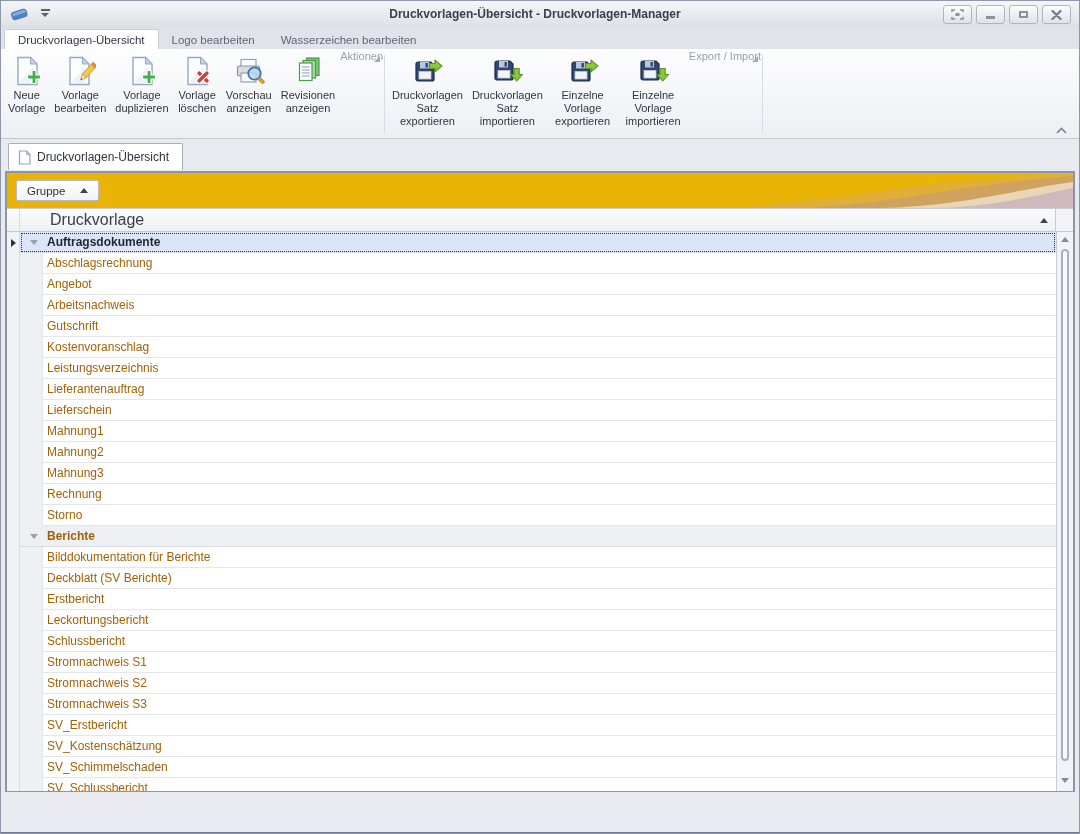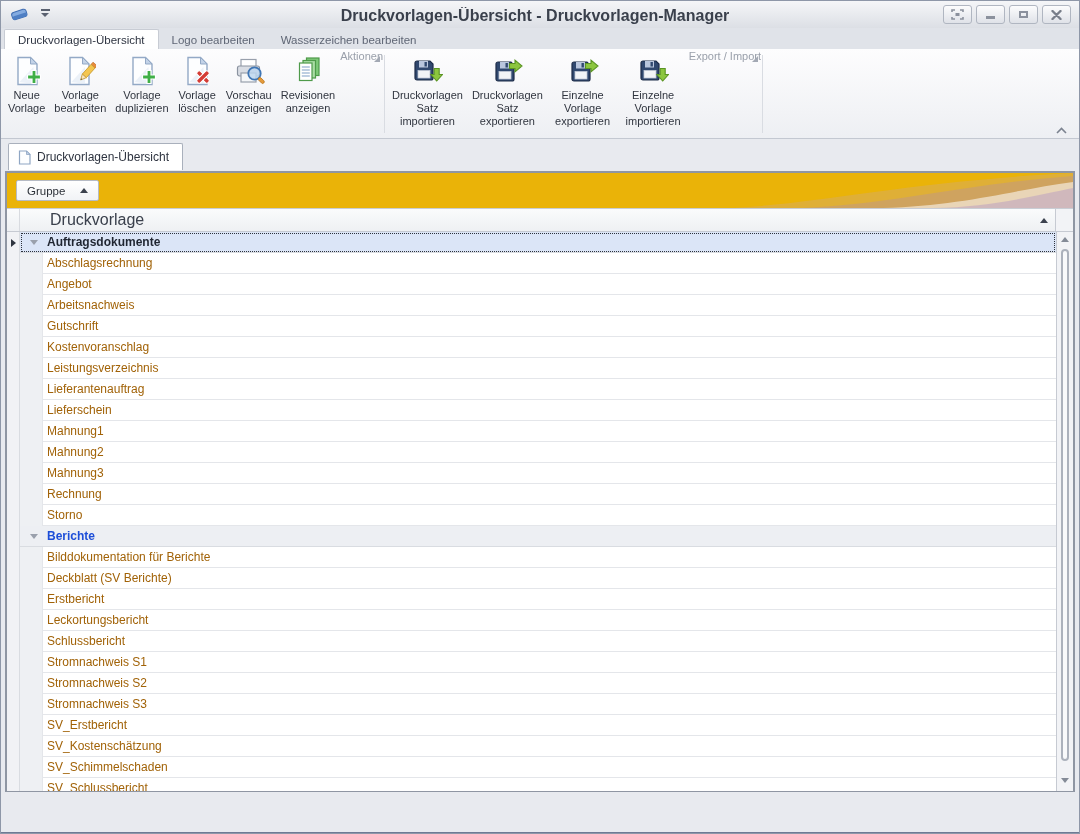--- a/index.html
+++ b/index.html
@@ -5,21 +5,21 @@
   html,body{margin:0;padding:0;}
   body{width:1080px;height:834px;font-family:"Liberation Sans",sans-serif;background:#c9cdd6;overflow:hidden;}
   .window{position:relative;width:1078px;height:832px;border:1px solid #8e97a8;background:#e8eaef;overflow:hidden;}
 
   
   .titlebar{position:absolute;top:0;left:0;right:0;height:27px;background:linear-gradient(#f5f6f8,#dcdfe5);border-bottom:1px solid #c7cbd3;}
   .app-icon{position:absolute;left:8px;top:5px;width:22px;height:17px;}
   .qat-drop{position:absolute;left:38px;top:8px;width:12px;height:10px;cursor:default;}
   .qat-drop .bar{display:block;width:9px;height:2px;background:#5a6170;margin:0 auto 2px auto;}
   .qat-drop .tri{display:block;width:0;height:0;margin:0 auto;border-left:4px solid transparent;border-right:4px solid transparent;border-top:4px solid #5a6170;}
-  .title{position:absolute;left:120px;right:130px;top:6px;text-align:center;font-size:16px;color:#3a404c;white-space:nowrap;overflow:hidden;}
+  .title{position:absolute;left:120px;right:130px;top:6px;text-align:center;font-size:12px;color:#3a404c;white-space:nowrap;overflow:hidden;}
   .title .t1{font-weight:bold;}
   .title .sep{font-weight:bold;white-space:pre;}
   .title .t2{font-weight:bold;}
   .winbtns{position:absolute;right:8px;top:4px;display:flex;gap:4px;}
   .winbtn{width:27px;height:17px;border:1px solid #b0b6c1;border-radius:3px;background:linear-gradient(#fcfcfd,#dfe2e8);display:flex;align-items:center;justify-content:center;}
   .wb-min .g{width:9px;height:3px;background:#8b919d;margin-top:6px;}
   .wb-max .g{width:9px;height:7px;border:2px solid #8b919d;box-sizing:border-box;}
 
   
   .ribbon-tabs{position:absolute;top:27px;left:0;right:0;height:21px;background:#e0e3e9;padding-left:3px;display:flex;align-items:flex-end;}
@@ -58,21 +58,21 @@
   .ch-label{flex:1;display:flex;align-items:center;padding-left:30px;font-size:16px;color:#3a404c;}
   .ch-sort{width:22px;display:flex;align-items:center;justify-content:center;flex:none;}
   .ch-sbcap{width:17px;border-left:1px solid #c6cad2;flex:none;background:#f2f3f6;}
 
   .grid-body{position:relative;height:559px;display:flex;overflow:hidden;}
   .rows{flex:1;background:#fff;overflow:hidden;}
   .grid-row{height:21px;display:flex;box-sizing:border-box;}
   .rowind{width:12px;background:#f1f2f5;border-right:1px solid #d9dce1;flex:none;display:flex;align-items:center;justify-content:center;}
   .rowind-arrow{display:none;width:0;height:0;border-top:4px solid transparent;border-bottom:4px solid transparent;border-left:5px solid #2f3540;}
   .group-row.selected .rowind-arrow{display:block;}
-  .grp-cell{flex:1;background:#edeff3;border-bottom:1px solid #d9dce1;display:flex;align-items:center;gap:9px;padding-left:10px;font-size:12px;font-weight:bold;color:#1d4ed8;box-sizing:border-box;}
+  .grp-cell{flex:1;background:#edeff3;border-bottom:1px solid #d9dce1;display:flex;align-items:center;gap:9px;padding-left:10px;font-size:12px;font-weight:bold;color:#a16207;box-sizing:border-box;}
   .grp-tri{width:0;height:0;border-left:4px solid transparent;border-right:4px solid transparent;border-top:5px solid #9aa0ac;}
   .group-row.selected .grp-cell{background:#dbe5f7;color:#1f2531;outline:1px dotted #2d323b;outline-offset:-2px;}
   .indent{width:22px;background:#eef0f3;border-right:1px solid #e4e6ea;flex:none;}
   .data-cell{flex:1;background:#fff;border-bottom:1px solid #e4e6ea;display:flex;align-items:center;padding-left:4px;font-size:12px;color:#a16207;box-sizing:border-box;}
 
   .vscroll{width:17px;flex:none;background:#f2f3f6;border-left:1px solid #c6cad2;position:relative;box-sizing:border-box;}
   .vs-up{position:absolute;top:5px;left:0;right:0;display:flex;justify-content:center;}
   .vs-up .t{width:0;height:0;border-left:4px solid transparent;border-right:4px solid transparent;border-bottom:5px solid #848b97;}
   .vs-down{position:absolute;bottom:8px;left:0;right:0;display:flex;justify-content:center;}
   .vs-down .t{width:0;height:0;border-left:4px solid transparent;border-right:4px solid transparent;border-top:5px solid #848b97;}
@@ -200,37 +200,37 @@
       <div class="rg-caption">
         <span>Aktionen</span>
         <span class="rg-launcher"></span>
       </div>
     </div>
     <div class="rg-sep sep1"></div>
     <div class="ribbon-group rg-export">
       <div class="rg-buttons">
           <div class="ribbon-btn">
     <span class="rb-icon"><svg viewBox="0 0 32 32">
+    <path d="M5 9a2 2 0 012-2h13l3 3v14a2 2 0 01-2 2H7a2 2 0 01-2-2z" fill="#30486f" stroke="#1d2c49" stroke-width="1.2"></path>
+    <rect x="9" y="7" width="9" height="6.5" fill="#b9c6dd"></rect>
+    <rect x="14.5" y="8" width="2.4" height="4.5" fill="#30486f"></rect>
+    <rect x="8" y="16.5" width="12" height="7.5" fill="#f2f4f7" stroke="#c2c9d6" stroke-width="0.8"></rect>
+    <path d="M18.5 8.5h5.5V5.2L31 11l-7 5.8v-3.3h-5.5z" fill="#8cc63f" stroke="#5a9423" stroke-width="1.1"></path>
+  </svg></span>
+    <span class="rb-label">Druckvorlagen Satz exportieren</span>
+  </div>
+          <div class="ribbon-btn">
+    <span class="rb-icon"><svg viewBox="0 0 32 32">
     <path d="M4 8a2 2 0 012-2h13l3 3v14a2 2 0 01-2 2H6a2 2 0 01-2-2z" fill="#30486f" stroke="#1d2c49" stroke-width="1.2"></path>
     <rect x="8" y="6" width="9" height="6.5" fill="#b9c6dd"></rect>
     <rect x="13.5" y="7" width="2.4" height="4.5" fill="#30486f"></rect>
     <rect x="7" y="15.5" width="12" height="7.5" fill="#f2f4f7" stroke="#c2c9d6" stroke-width="0.8"></rect>
     <path d="M23.2 13.5h5v6h3.3L25.7 26l-5.8-6.5h3.3z" fill="#8cc63f" stroke="#5a9423" stroke-width="1.1"></path>
   </svg></span>
     <span class="rb-label">Druckvorlagen Satz importieren</span>
-  </div>
-          <div class="ribbon-btn">
-    <span class="rb-icon"><svg viewBox="0 0 32 32">
-    <path d="M5 9a2 2 0 012-2h13l3 3v14a2 2 0 01-2 2H7a2 2 0 01-2-2z" fill="#30486f" stroke="#1d2c49" stroke-width="1.2"></path>
-    <rect x="9" y="7" width="9" height="6.5" fill="#b9c6dd"></rect>
-    <rect x="14.5" y="8" width="2.4" height="4.5" fill="#30486f"></rect>
-    <rect x="8" y="16.5" width="12" height="7.5" fill="#f2f4f7" stroke="#c2c9d6" stroke-width="0.8"></rect>
-    <path d="M18.5 8.5h5.5V5.2L31 11l-7 5.8v-3.3h-5.5z" fill="#8cc63f" stroke="#5a9423" stroke-width="1.1"></path>
-  </svg></span>
-    <span class="rb-label">Druckvorlagen Satz exportieren</span>
   </div>
           <div class="ribbon-btn">
     <span class="rb-icon"><svg viewBox="0 0 32 32">
     <path d="M5 9a2 2 0 012-2h13l3 3v14a2 2 0 01-2 2H7a2 2 0 01-2-2z" fill="#30486f" stroke="#1d2c49" stroke-width="1.2"></path>
     <rect x="9" y="7" width="9" height="6.5" fill="#b9c6dd"></rect>
     <rect x="14.5" y="8" width="2.4" height="4.5" fill="#30486f"></rect>
     <rect x="8" y="16.5" width="12" height="7.5" fill="#f2f4f7" stroke="#c2c9d6" stroke-width="0.8"></rect>
     <path d="M18.5 8.5h5.5V5.2L31 11l-7 5.8v-3.3h-5.5z" fill="#8cc63f" stroke="#5a9423" stroke-width="1.1"></path>
   </svg></span>
     <span class="rb-label">Einzelne Vorlage exportieren</span>

